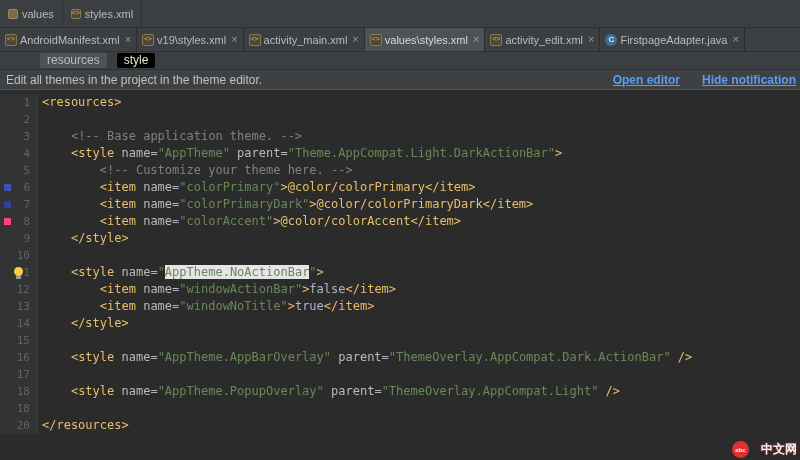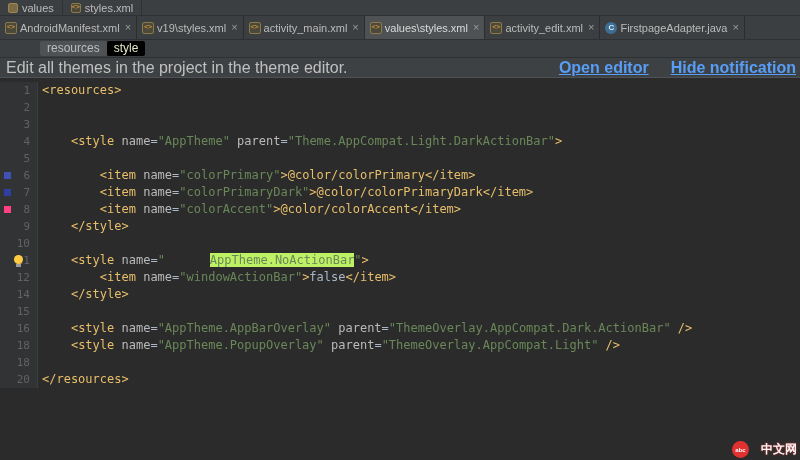--- a/index.html
+++ b/index.html
@@ -6,21 +6,21 @@
   html,body { margin:0; padding:0; }
   body {
     width:800px; height:460px; overflow:hidden;
     background:#2b2b2b;
     font-family:"Liberation Sans", sans-serif;
     -webkit-font-smoothing:antialiased;
   }
 
   
   .navbar {
-    height:16px; background:#3c3f41; border-bottom:1px solid #2e3133;
+    height:28px; background:#3c3f41; border-bottom:1px solid #2e3133;
     display:flex; align-items:stretch; font-size:11px; color:#bbbbbb;
   }
   .nav-item {
     display:flex; align-items:center; gap:4px; padding:0 8px;
     border-right:1px solid #2f3234; cursor:default;
   }
 
   
   .tabbar {
     height:24px; background:#3c3f41; border-bottom:1px solid #2e3133;
@@ -41,31 +41,31 @@
     font-size:7px; line-height:1; border-radius:2px;
   }
   .ficon.xml { background:#4c483a; border:1px solid #8a7a4a; color:#e8a33d; font-family:"DejaVu Sans Mono", monospace; }
   .ficon.class { background:#3f6e95; color:#d9ebfa; border-radius:50%; font-size:8px; font-weight:bold; }
   .ficon.package { background:#7d6b45; border:1px solid #9b8758; }
   .navbar .ficon { width:10px; height:10px; }
 
   
   .crumbs {
     height:18px; background:#3c3f41; border-bottom:1px solid #2e3133;
-    display:flex; align-items:center; padding-left:40px; gap:0;
+    display:flex; align-items:center; padding-left:40px; gap:10px;
     font-size:12px;
   }
   .chip { padding:0 7px; line-height:15px; border-radius:2px; color:#bcbcbc; background:#4e5254; cursor:default; }
   .chip.current { background:#000000; color:#e3e9c6; }
 
   
   .banner {
     height:20px; background:#3d4144; border-bottom:1px solid #4e5254;
     display:flex; align-items:center; padding:0 4px 0 6px;
-    font-size:16px; color:#c0c0c0; white-space:nowrap;
+    font-size:12px; color:#c0c0c0; white-space:nowrap;
   }
   .banner-msg { flex:1; overflow:hidden; }
   .banner-actions { display:flex; gap:22px;font-weight:bold; }
   .link { color:#589df6; text-decoration:underline; cursor:pointer; }
 
   
   .editor { position:relative; padding-top:4px; height:382px; }
   .line { display:flex; height:17px; font-family:"DejaVu Sans Mono", monospace; font-size:12px; line-height:17px; }
   .gutter {
     position:relative; flex:none; width:38px; background:#313335;
@@ -73,21 +73,21 @@
     padding-right:7px; font-size:11px;
   }
   .code { padding-left:4px; white-space:pre; color:#a9b7c6; }
 
   .c-plain { color:#a9b7c6; }
   .c-tag   { color:#e8bf6a; }
   .c-attr  { color:#bababa; }
   .c-str   { color:#6a8759; }
   .c-com   { color:#808080; }
   .c-ref   { color:#e8bf6a; }
-  .c-sel   { background:#bef264;margin-left:45px; }
+  .c-sel   { background:#e5e5e5; }
 
   .swatch { position:absolute; left:4px; top:5px; width:7px; height:7px; }
   .bulb   { position:absolute; left:14px; top:3px; width:9px; height:9px;
             background:#ffcb43; border-radius:50%; }
   .bulb::after { content:""; position:absolute; left:2px; top:9px; width:5px; height:3px; background:#9a9a9a; }
 
   
   .watermark { position:absolute; right:3px; bottom:2px; display:flex; align-items:center; gap:12px; }
   .wm-circle {
     width:17px; height:17px; border-radius:50%; background:#e03131;
@@ -160,29 +160,29 @@
     <div class="line">
       <div class="gutter"><span>1</span></div>
       <div class="code"><span class="c-tag">&lt;resources&gt;</span></div>
     </div>
     <div class="line">
       <div class="gutter"><span>2</span></div>
       <div class="code"></div>
     </div>
     <div class="line">
       <div class="gutter"><span>3</span></div>
-      <div class="code"><span class="c-plain">    </span></div>
+      <div class="code"><span class="c-plain">    </span><span class="c-com">&lt;!-- Base application theme. --&gt;</span></div>
     </div>
     <div class="line">
       <div class="gutter"><span>4</span></div>
       <div class="code"><span class="c-plain">    </span><span class="c-tag">&lt;style </span><span class="c-attr">name</span><span class="c-plain">=</span><span class="c-str">"AppTheme"</span><span class="c-plain"> </span><span class="c-attr">parent</span><span class="c-plain">=</span><span class="c-str">"Theme.AppCompat.Light.DarkActionBar"</span><span class="c-tag">&gt;</span></div>
     </div>
     <div class="line">
       <div class="gutter"><span>5</span></div>
-      <div class="code"><span class="c-plain">        </span></div>
+      <div class="code"><span class="c-plain">        </span><span class="c-com">&lt;!-- Customize your theme here. --&gt;</span></div>
     </div>
     <div class="line">
       <div class="gutter"><span class="swatch" style="background: rgb(63, 81, 181);"></span><span>6</span></div>
       <div class="code"><span class="c-plain">        </span><span class="c-tag">&lt;item </span><span class="c-attr">name</span><span class="c-plain">=</span><span class="c-str">"colorPrimary"</span><span class="c-tag">&gt;</span><span class="c-ref">@color/colorPrimary</span><span class="c-tag">&lt;/item&gt;</span></div>
     </div>
     <div class="line">
       <div class="gutter"><span class="swatch" style="background: rgb(48, 63, 159);"></span><span>7</span></div>
       <div class="code"><span class="c-plain">        </span><span class="c-tag">&lt;item </span><span class="c-attr">name</span><span class="c-plain">=</span><span class="c-str">"colorPrimaryDark"</span><span class="c-tag">&gt;</span><span class="c-ref">@color/colorPrimaryDark</span><span class="c-tag">&lt;/item&gt;</span></div>
     </div>
     <div class="line">
@@ -199,30 +199,38 @@
     </div>
     <div class="line">
       <div class="gutter"><span class="bulb"></span><span>11</span></div>
       <div class="code"><span class="c-plain">    </span><span class="c-tag">&lt;style </span><span class="c-attr">name</span><span class="c-plain">=</span><span class="c-str">"</span><span class="c-str c-sel">AppTheme.NoActionBar</span><span class="c-str">"</span><span class="c-tag">&gt;</span></div>
     </div>
     <div class="line">
       <div class="gutter"><span>12</span></div>
       <div class="code"><span class="c-plain">        </span><span class="c-tag">&lt;item </span><span class="c-attr">name</span><span class="c-plain">=</span><span class="c-str">"windowActionBar"</span><span class="c-tag">&gt;</span><span class="c-plain">false</span><span class="c-tag">&lt;/item&gt;</span></div>
     </div>
     <div class="line">
+      <div class="gutter"><span>13</span></div>
+      <div class="code"><span class="c-plain">        </span><span class="c-tag">&lt;item </span><span class="c-attr">name</span><span class="c-plain">=</span><span class="c-str">"windowNoTitle"</span><span class="c-tag">&gt;</span><span class="c-plain">true</span><span class="c-tag">&lt;/item&gt;</span></div>
+    </div>
+    <div class="line">
       <div class="gutter"><span>14</span></div>
       <div class="code"><span class="c-plain">    </span><span class="c-tag">&lt;/style&gt;</span></div>
     </div>
     <div class="line">
       <div class="gutter"><span>15</span></div>
       <div class="code"></div>
     </div>
     <div class="line">
       <div class="gutter"><span>16</span></div>
       <div class="code"><span class="c-plain">    </span><span class="c-tag">&lt;style </span><span class="c-attr">name</span><span class="c-plain">=</span><span class="c-str">"AppTheme.AppBarOverlay"</span><span class="c-plain"> </span><span class="c-attr">parent</span><span class="c-plain">=</span><span class="c-str">"ThemeOverlay.AppCompat.Dark.ActionBar"</span><span class="c-tag"> /&gt;</span></div>
+    </div>
+    <div class="line">
+      <div class="gutter"><span>17</span></div>
+      <div class="code"></div>
     </div>
     <div class="line">
       <div class="gutter"><span>18</span></div>
       <div class="code"><span class="c-plain">    </span><span class="c-tag">&lt;style </span><span class="c-attr">name</span><span class="c-plain">=</span><span class="c-str">"AppTheme.PopupOverlay"</span><span class="c-plain"> </span><span class="c-attr">parent</span><span class="c-plain">=</span><span class="c-str">"ThemeOverlay.AppCompat.Light"</span><span class="c-tag"> /&gt;</span></div>
     </div>
     <div class="line">
       <div class="gutter"><span>18</span></div>
       <div class="code"></div>
     </div>
     <div class="line">

